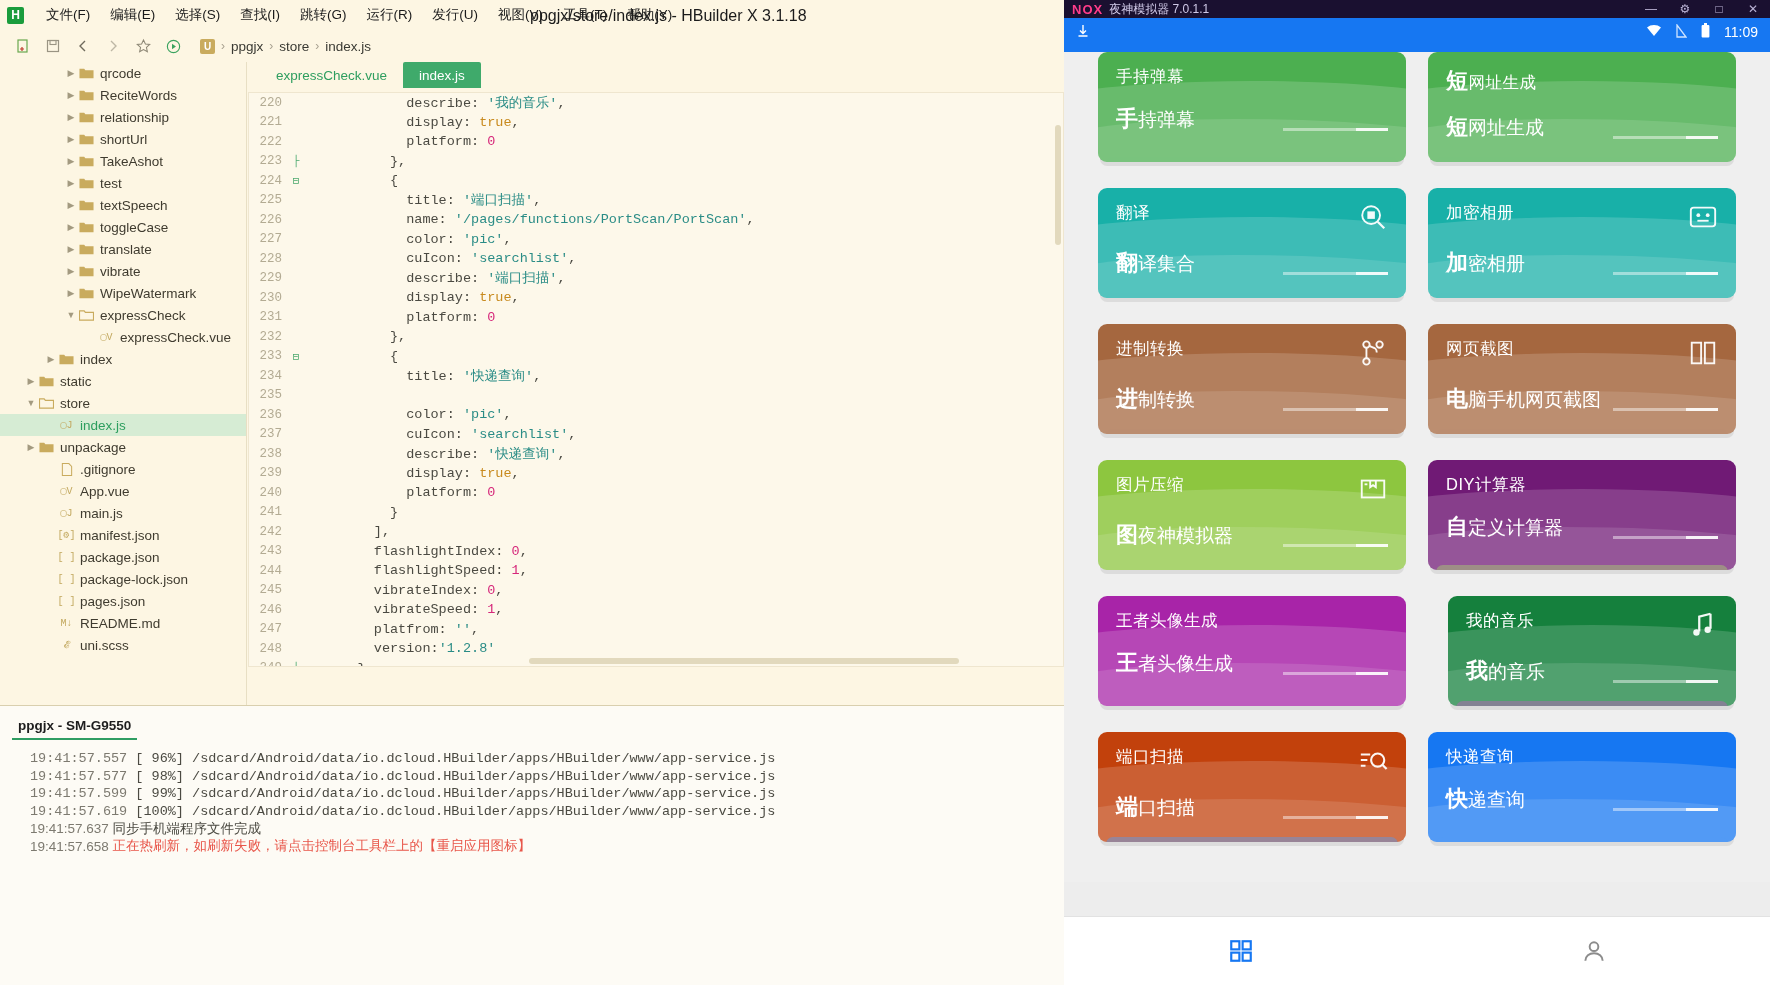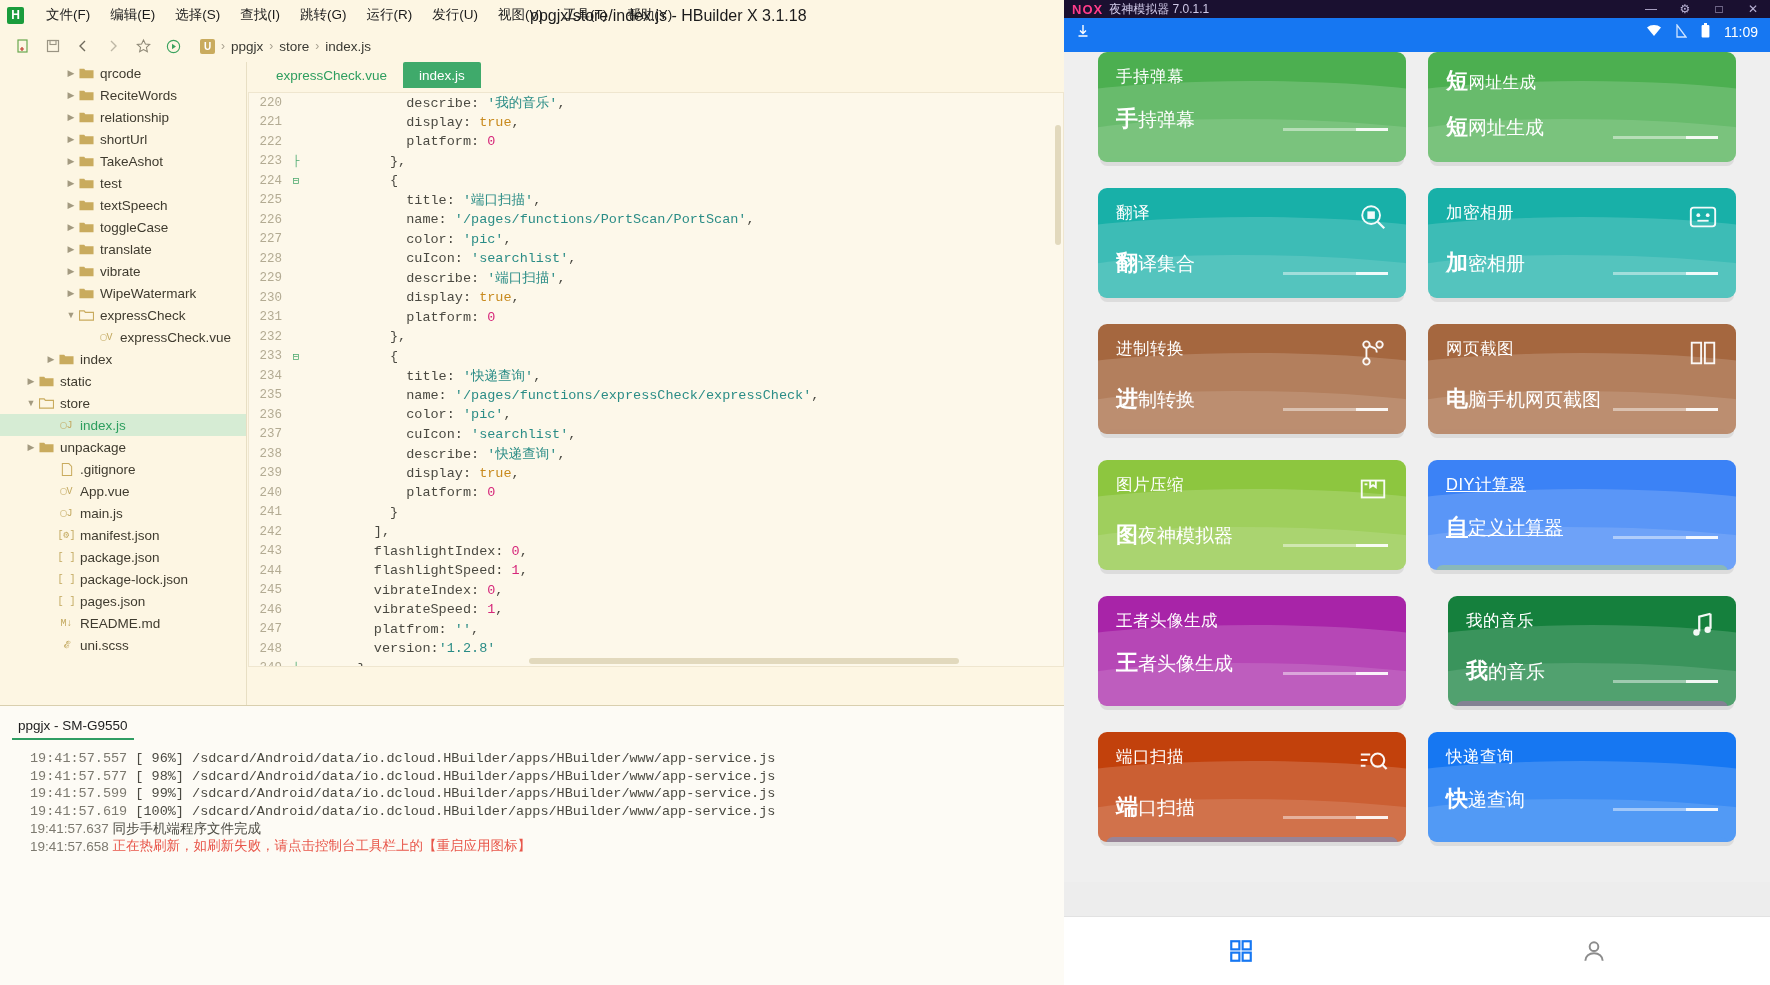--- a/index.html
+++ b/index.html
@@ -57,21 +57,21 @@
   .k-str { color:#2a8c86; }
   .k-bool{ color:#c88a1e; }
   .k-num { color:#d6277a; }
   .k-punc{ color:#4b4a42; }
   #vbar { position:absolute; right:2px; top:32px; width:6px; height:120px; background:#e2d9bd; border-radius:3px;}
   #hbar { position:absolute; left:280px; bottom:2px; width:430px; height:6px; background:#e2d9bd; border-radius:3px;}
 
   
   #console { position:absolute; left:0; top:705px; width:1064px; height:280px; background:#fdfbf5;
              border-top:1px solid #d9cfae; }
-  #console-tabs { height:34px; display:flex; align-items:flex-end; padding-left:12px; }
+  #console-tabs { height:34px; display:flex; align-items:flex-end; padding-left:12px;font-weight:bold; }
   #console-tab { font-size:13.5px; color:#1d1d1d; padding:0 6px 5px 6px; border-bottom:2px solid #2f9d62;}
   .logline { font-family:"Liberation Mono", monospace; font-size:13.5px; height:17.5px; display:flex; align-items:center;
              padding-left:30px; white-space:pre; color:#4b4a42; }
   .ts { color:#7d7a70; }
   .logline.cn { font-family:"Liberation Sans", sans-serif; }
   .logline.err { color:#e8564a; }
 
   
   #emu { position:absolute; left:1064px; top:0; width:706px; height:985px; background:#1c1330; }
   #emu-title { height:18px; background:#1a1030; display:flex; align-items:center; color:#cfc8e6; font-size:12px;
@@ -425,21 +425,21 @@
             <div class="cline"><span class="gutter">225</span><span class="fold"></span><span class="ctext">            <span class="k-prop">title: </span><span class="k-str">'端口扫描'</span><span class="k-punc">,</span></span></div>
             <div class="cline"><span class="gutter">226</span><span class="fold"></span><span class="ctext">            <span class="k-prop">name: </span><span class="k-str">'/pages/functions/PortScan/PortScan'</span><span class="k-punc">,</span></span></div>
             <div class="cline"><span class="gutter">227</span><span class="fold"></span><span class="ctext">            <span class="k-prop">color: </span><span class="k-str">'pic'</span><span class="k-punc">,</span></span></div>
             <div class="cline"><span class="gutter">228</span><span class="fold"></span><span class="ctext">            <span class="k-prop">cuIcon: </span><span class="k-str">'searchlist'</span><span class="k-punc">,</span></span></div>
             <div class="cline"><span class="gutter">229</span><span class="fold"></span><span class="ctext">            <span class="k-prop">describe: </span><span class="k-str">'端口扫描'</span><span class="k-punc">,</span></span></div>
             <div class="cline"><span class="gutter">230</span><span class="fold"></span><span class="ctext">            <span class="k-prop">display: </span><span class="k-bool">true</span><span class="k-punc">,</span></span></div>
             <div class="cline"><span class="gutter">231</span><span class="fold"></span><span class="ctext">            <span class="k-prop">platform: </span><span class="k-num">0</span></span></div>
             <div class="cline"><span class="gutter">232</span><span class="fold"></span><span class="ctext">          <span class="k-punc">},</span></span></div>
             <div class="cline"><span class="gutter">233</span><span class="fold">⊟</span><span class="ctext">          <span class="k-punc">{</span></span></div>
             <div class="cline"><span class="gutter">234</span><span class="fold"></span><span class="ctext">            <span class="k-prop">title: </span><span class="k-str">'快递查询'</span><span class="k-punc">,</span></span></div>
-            <div class="cline"><span class="gutter">235</span><span class="fold"></span><span class="ctext">            <span class="k-prop">name: </span><span class="k-str">'/pages/functions/expressCheck/expressCheck'</span><span class="k-punc">,</span></span></div>
+            <div class="cline"><span class="gutter">235</span><span class="fold"></span></div>
             <div class="cline"><span class="gutter">236</span><span class="fold"></span><span class="ctext">            <span class="k-prop">color: </span><span class="k-str">'pic'</span><span class="k-punc">,</span></span></div>
             <div class="cline"><span class="gutter">237</span><span class="fold"></span><span class="ctext">            <span class="k-prop">cuIcon: </span><span class="k-str">'searchlist'</span><span class="k-punc">,</span></span></div>
             <div class="cline"><span class="gutter">238</span><span class="fold"></span><span class="ctext">            <span class="k-prop">describe: </span><span class="k-str">'快递查询'</span><span class="k-punc">,</span></span></div>
             <div class="cline"><span class="gutter">239</span><span class="fold"></span><span class="ctext">            <span class="k-prop">display: </span><span class="k-bool">true</span><span class="k-punc">,</span></span></div>
             <div class="cline"><span class="gutter">240</span><span class="fold"></span><span class="ctext">            <span class="k-prop">platform: </span><span class="k-num">0</span></span></div>
             <div class="cline"><span class="gutter">241</span><span class="fold"></span><span class="ctext">          <span class="k-punc">}</span></span></div>
             <div class="cline"><span class="gutter">242</span><span class="fold"></span><span class="ctext">        <span class="k-punc">],</span></span></div>
             <div class="cline"><span class="gutter">243</span><span class="fold"></span><span class="ctext">        <span class="k-prop">flashlightIndex: </span><span class="k-num">0</span><span class="k-punc">,</span></span></div>
             <div class="cline"><span class="gutter">244</span><span class="fold"></span><span class="ctext">        <span class="k-prop">flashlightSpeed: </span><span class="k-num">1</span><span class="k-punc">,</span></span></div>
             <div class="cline"><span class="gutter">245</span><span class="fold"></span><span class="ctext">        <span class="k-prop">vibrateIndex: </span><span class="k-num">0</span><span class="k-punc">,</span></span></div>
@@ -622,21 +622,21 @@
                 <path d="M13 7v7l3-2 3 2V7" fill="none" stroke="#fff" stroke-width="2"></path>
                 <path d="M7 11h3" stroke="#fff" stroke-width="2"></path>
               </svg></div>
           </div>
           <div class="c-sub">
             <b>图</b>
             <span>夜神模拟器</span>
             <span class="c-underline"></span>
           </div>
         </div>
-        <div class="card" style="background: #3b82f6; text-decoration: underline;">
+        <div class="card" style="background: #701a75;">
           <div class="shadow-under" style="background: rgb(141, 198, 63);"></div>
           <div class="wave"></div>
           <div class="wave2"></div>
           <div class="c-top">
             <div class="c-title">DIY计算器</div>
           </div>
           <div class="c-sub">
             <b>自</b>
             <span>定义计算器</span>
             <span class="c-underline"></span>

